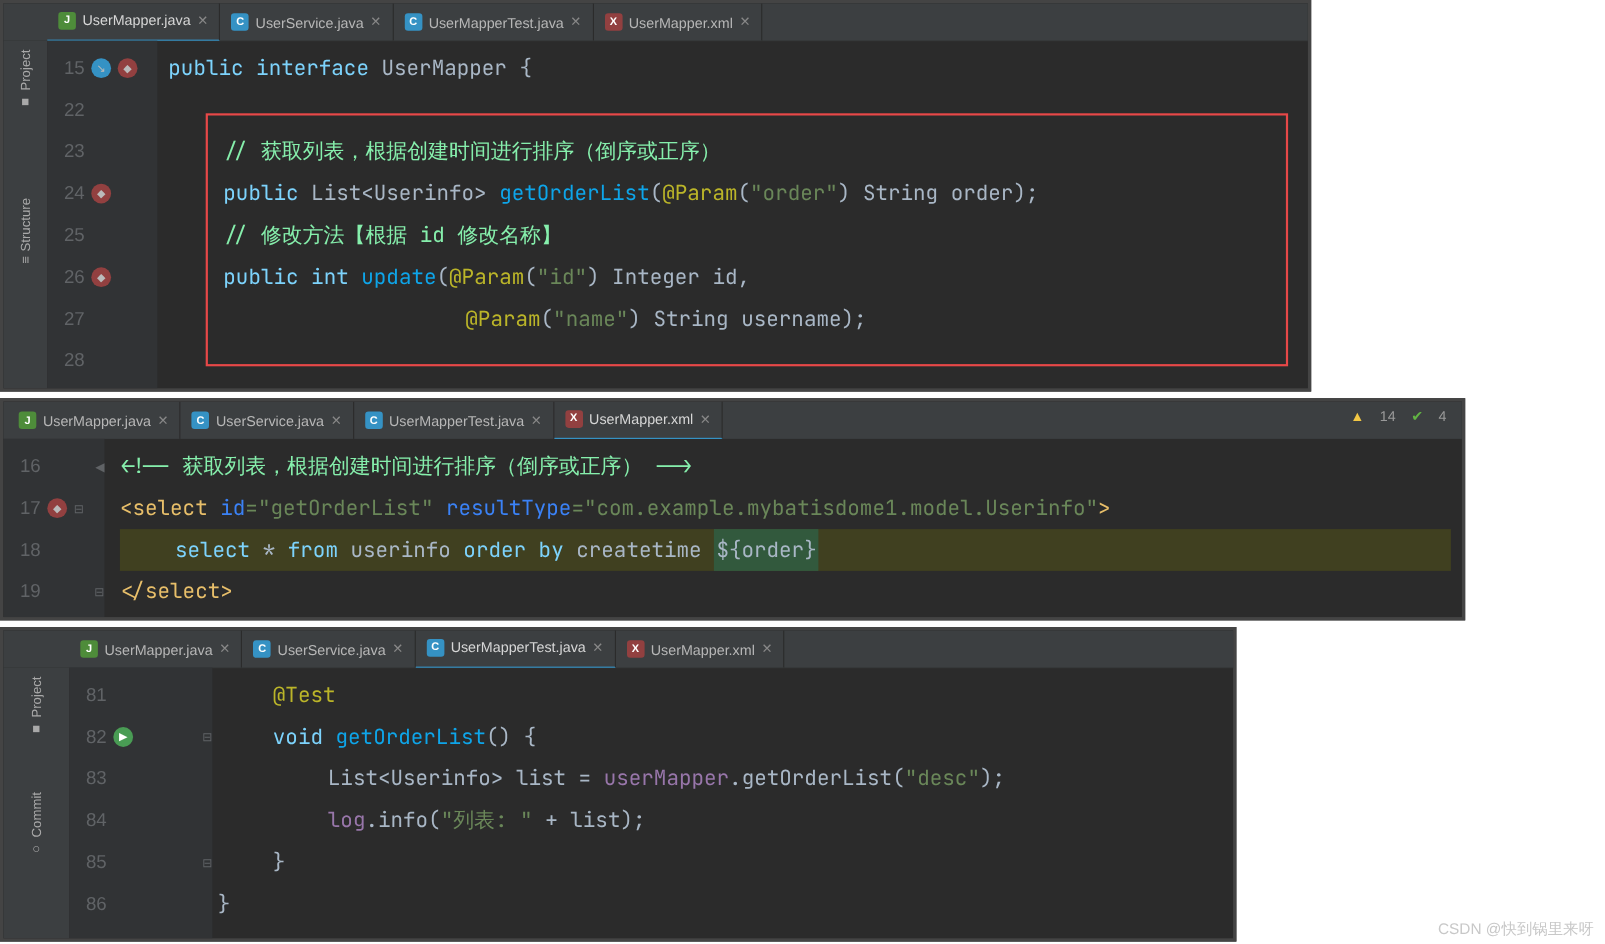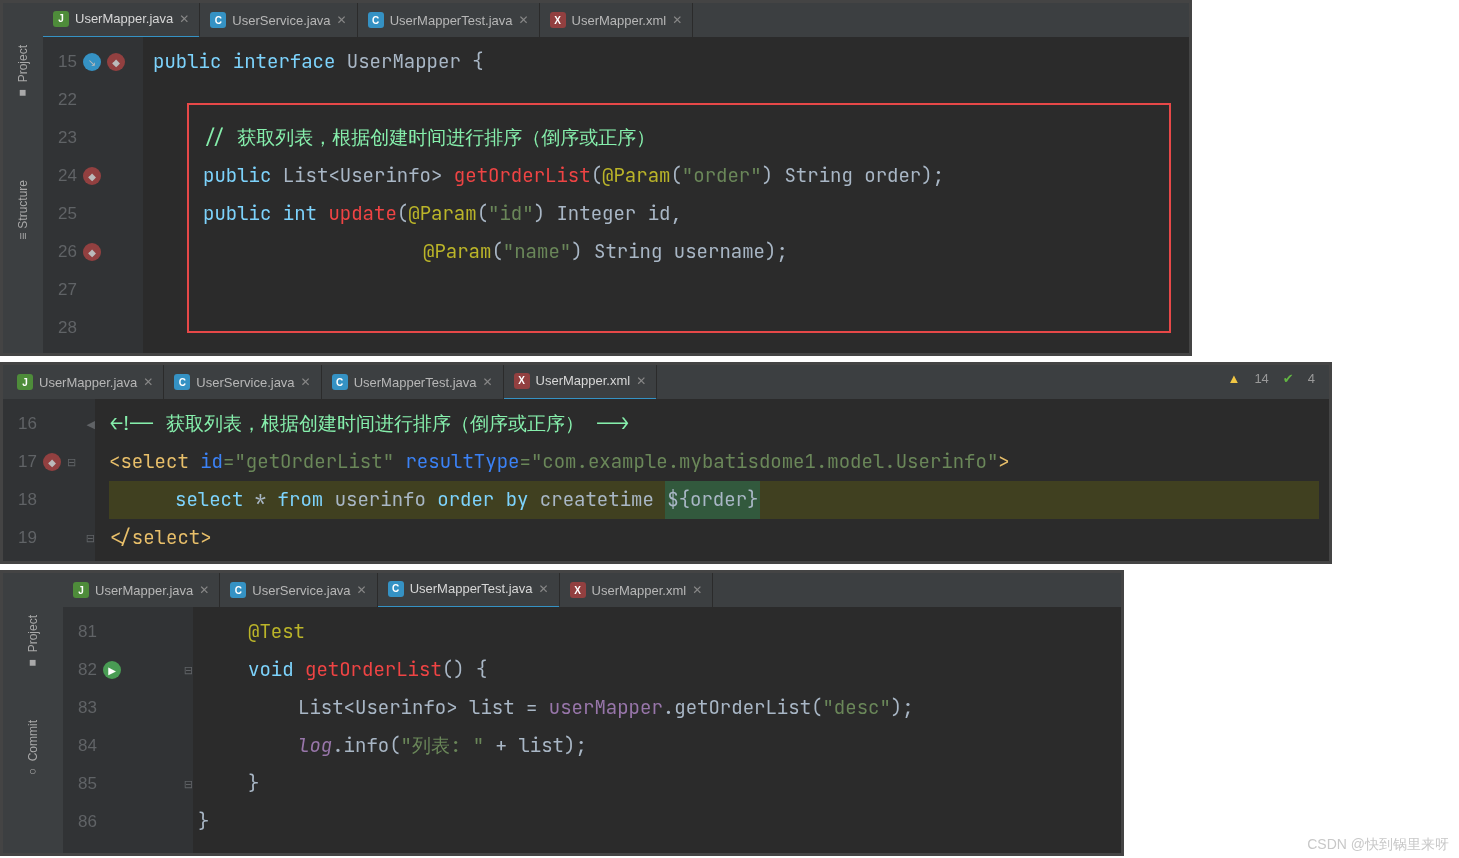--- a/index.html
+++ b/index.html
@@ -10,21 +10,21 @@
   .tab{display:flex;align-items:center;gap:6px;padding:0 10px;height:100%;color:#b7b7b7;font-size:13px;cursor:pointer;border-right:1px solid #2b2b2b}
   .tab.active{border-bottom:3px solid #3592c4;color:#d7d7d7}
   .tab .close{color:#888;font-size:12px}
   .gutter{position:absolute;left:40px;top:34px;bottom:0;width:100px;background:#313335;padding-top:6px}
   .gutter.narrow{left:0;width:92px}
   .gutter-row{display:flex;align-items:center;height:38px;padding-left:8px;gap:6px}
   .ln{color:#606366;font-size:17px;min-width:26px;text-align:right}
   .code{position:absolute;left:140px;top:34px;right:0;bottom:0;font-family:"JetBrains Mono",Consolas,monospace;font-size:19px;line-height:38px;padding:6px 10px;color:#a9b7c6}
   .code.narrow{left:96px}
   .kw{color:#7dd3fc}
-  .fn{color:#ef4444}
+  .fn{color:#0ea5e9}
   .str{color:#6a8759}
   .ann{color:#bbb529}
   .cm{color:#86efac}
   .id{color:#9876aa}
   .tag{color:#e8bf6a}
   .attr{color:#3b82f6}
   .redbox{position:absolute;border:2px solid #e74848;pointer-events:none}
   .ficon{width:16px;height:16px;display:inline-flex;align-items:center;justify-content:center;border-radius:3px;font-size:10px;font-weight:bold}
   .ij{background:#4e8c3a;color:#fff}
   .ic{background:#3592c4;color:#fff}
@@ -102,20 +102,21 @@
       </div>
     <div class="gutter-row">
         <span class="ln">28</span>
       </div>
   </div>
   <div class="code">
 <div><span class="kw">public</span><span class="kw"> interface </span><span>UserMapper </span><span>{</span></div>
 <div>&nbsp;</div>
 <div style="padding-left:50px"><span class="cm">// 获取列表，根据创建时间进行排序（倒序或正序）</span></div>
 <div style="padding-left:50px"><span class="kw">public </span><span>List&lt;Userinfo&gt; </span><span class="fn">getOrderList</span><span>(</span><span class="ann">@Param</span><span>(</span><span class="str">"order"</span><span>) String order);</span></div>
+<div style="padding-left:50px"><span class="cm">// 修改方法【根据 id 修改名称】</span></div>
 <div style="padding-left:50px"><span class="kw">public </span><span class="kw">int </span><span class="fn">update</span><span>(</span><span class="ann">@Param</span><span>(</span><span class="str">"id"</span><span>) Integer id,</span></div>
 <div style="padding-left:270px"><span class="ann">@Param</span><span>(</span><span class="str">"name"</span><span>) String username);</span></div>
   </div>
   <div class="redbox" style="left:184px;top:100px;width:980px;height:226px"></div>
 </div>
 
 <div class="panel" style="width:1326px;height:196px">
   <div class="tabbar" style="padding-left:4px">
     <div class="tab">
         <span class="ficon ij">J</span>
@@ -154,21 +155,21 @@
       </div>
     <div class="gutter-row">
         <span class="ln">19</span>
         <span style="flex:1"></span>
         <span class="fold">⊟</span>
       </div>
   </div>
   <div class="code narrow">
 <div><span class="cm">&lt;!-- </span><span class="cm"> 获取列表，根据创建时间进行排序（倒序或正序）  </span><span class="cm">--&gt;</span></div>
 <div><span class="tag">&lt;</span><span class="tag">select </span><span class="attr">id</span><span class="str">=</span><span class="str">"getOrderList"</span><span> </span><span class="attr">resultType</span><span class="str">=</span><span class="str">"com.example.mybatisdome1.model.Userinfo"</span><span class="tag">&gt;</span></div>
-<div class="hlline" style="padding-left:66px"><span class="kw">select </span><span>*</span><span class="kw"> from </span><span>userinfo </span><span class="kw">order by </span><span>createtime </span><span class="hl">${order}</span></div>
+<div class="hlline" style="padding-left:50px"><span class="kw">select </span><span>*</span><span class="kw"> from </span><span>userinfo </span><span class="kw">order by </span><span>createtime </span><span class="hl">${order}</span></div>
 <div><span class="tag">&lt;/</span><span class="tag">select</span><span class="tag">&gt;</span></div>
   </div>
   <div class="warn-badge">
       <span class="y">▲</span>
       <span>14</span>
       <span class="g">✔</span>
       <span>4</span>
     </div>
 </div>
 
@@ -227,19 +228,19 @@
         <span class="fold">⊟</span>
       </div>
     <div class="gutter-row">
         <span class="ln">86</span>
       </div>
   </div>
   <div class="code" style="left:185px">
 <div style="padding-left:50px"><span class="ann">@Test</span></div>
 <div style="padding-left:50px"><span class="kw">void </span><span class="fn">getOrderList</span><span>() {</span></div>
 <div style="padding-left:100px"><span>List&lt;Userinfo&gt; list = </span><span class="id">userMapper</span><span>.</span><span>getOrderList(</span><span class="str">"desc"</span><span>);</span></div>
-<div style="padding-left:100px"><span class="id" style="font-style:italic">log</span><span>.info(</span><span class="str">"列表: "</span><span> + list);</span></div>
+<div style="padding-left:100px"><span class="id" style="">log</span><span>.info(</span><span class="str">"列表: "</span><span> + list);</span></div>
 <div style="padding-left:50px"><span>}</span></div>
 <div><span>}</span></div>
   </div>
 </div>
 
 <div class="watermark">CSDN @快到锅里来呀</div>
 
 </body></html>

